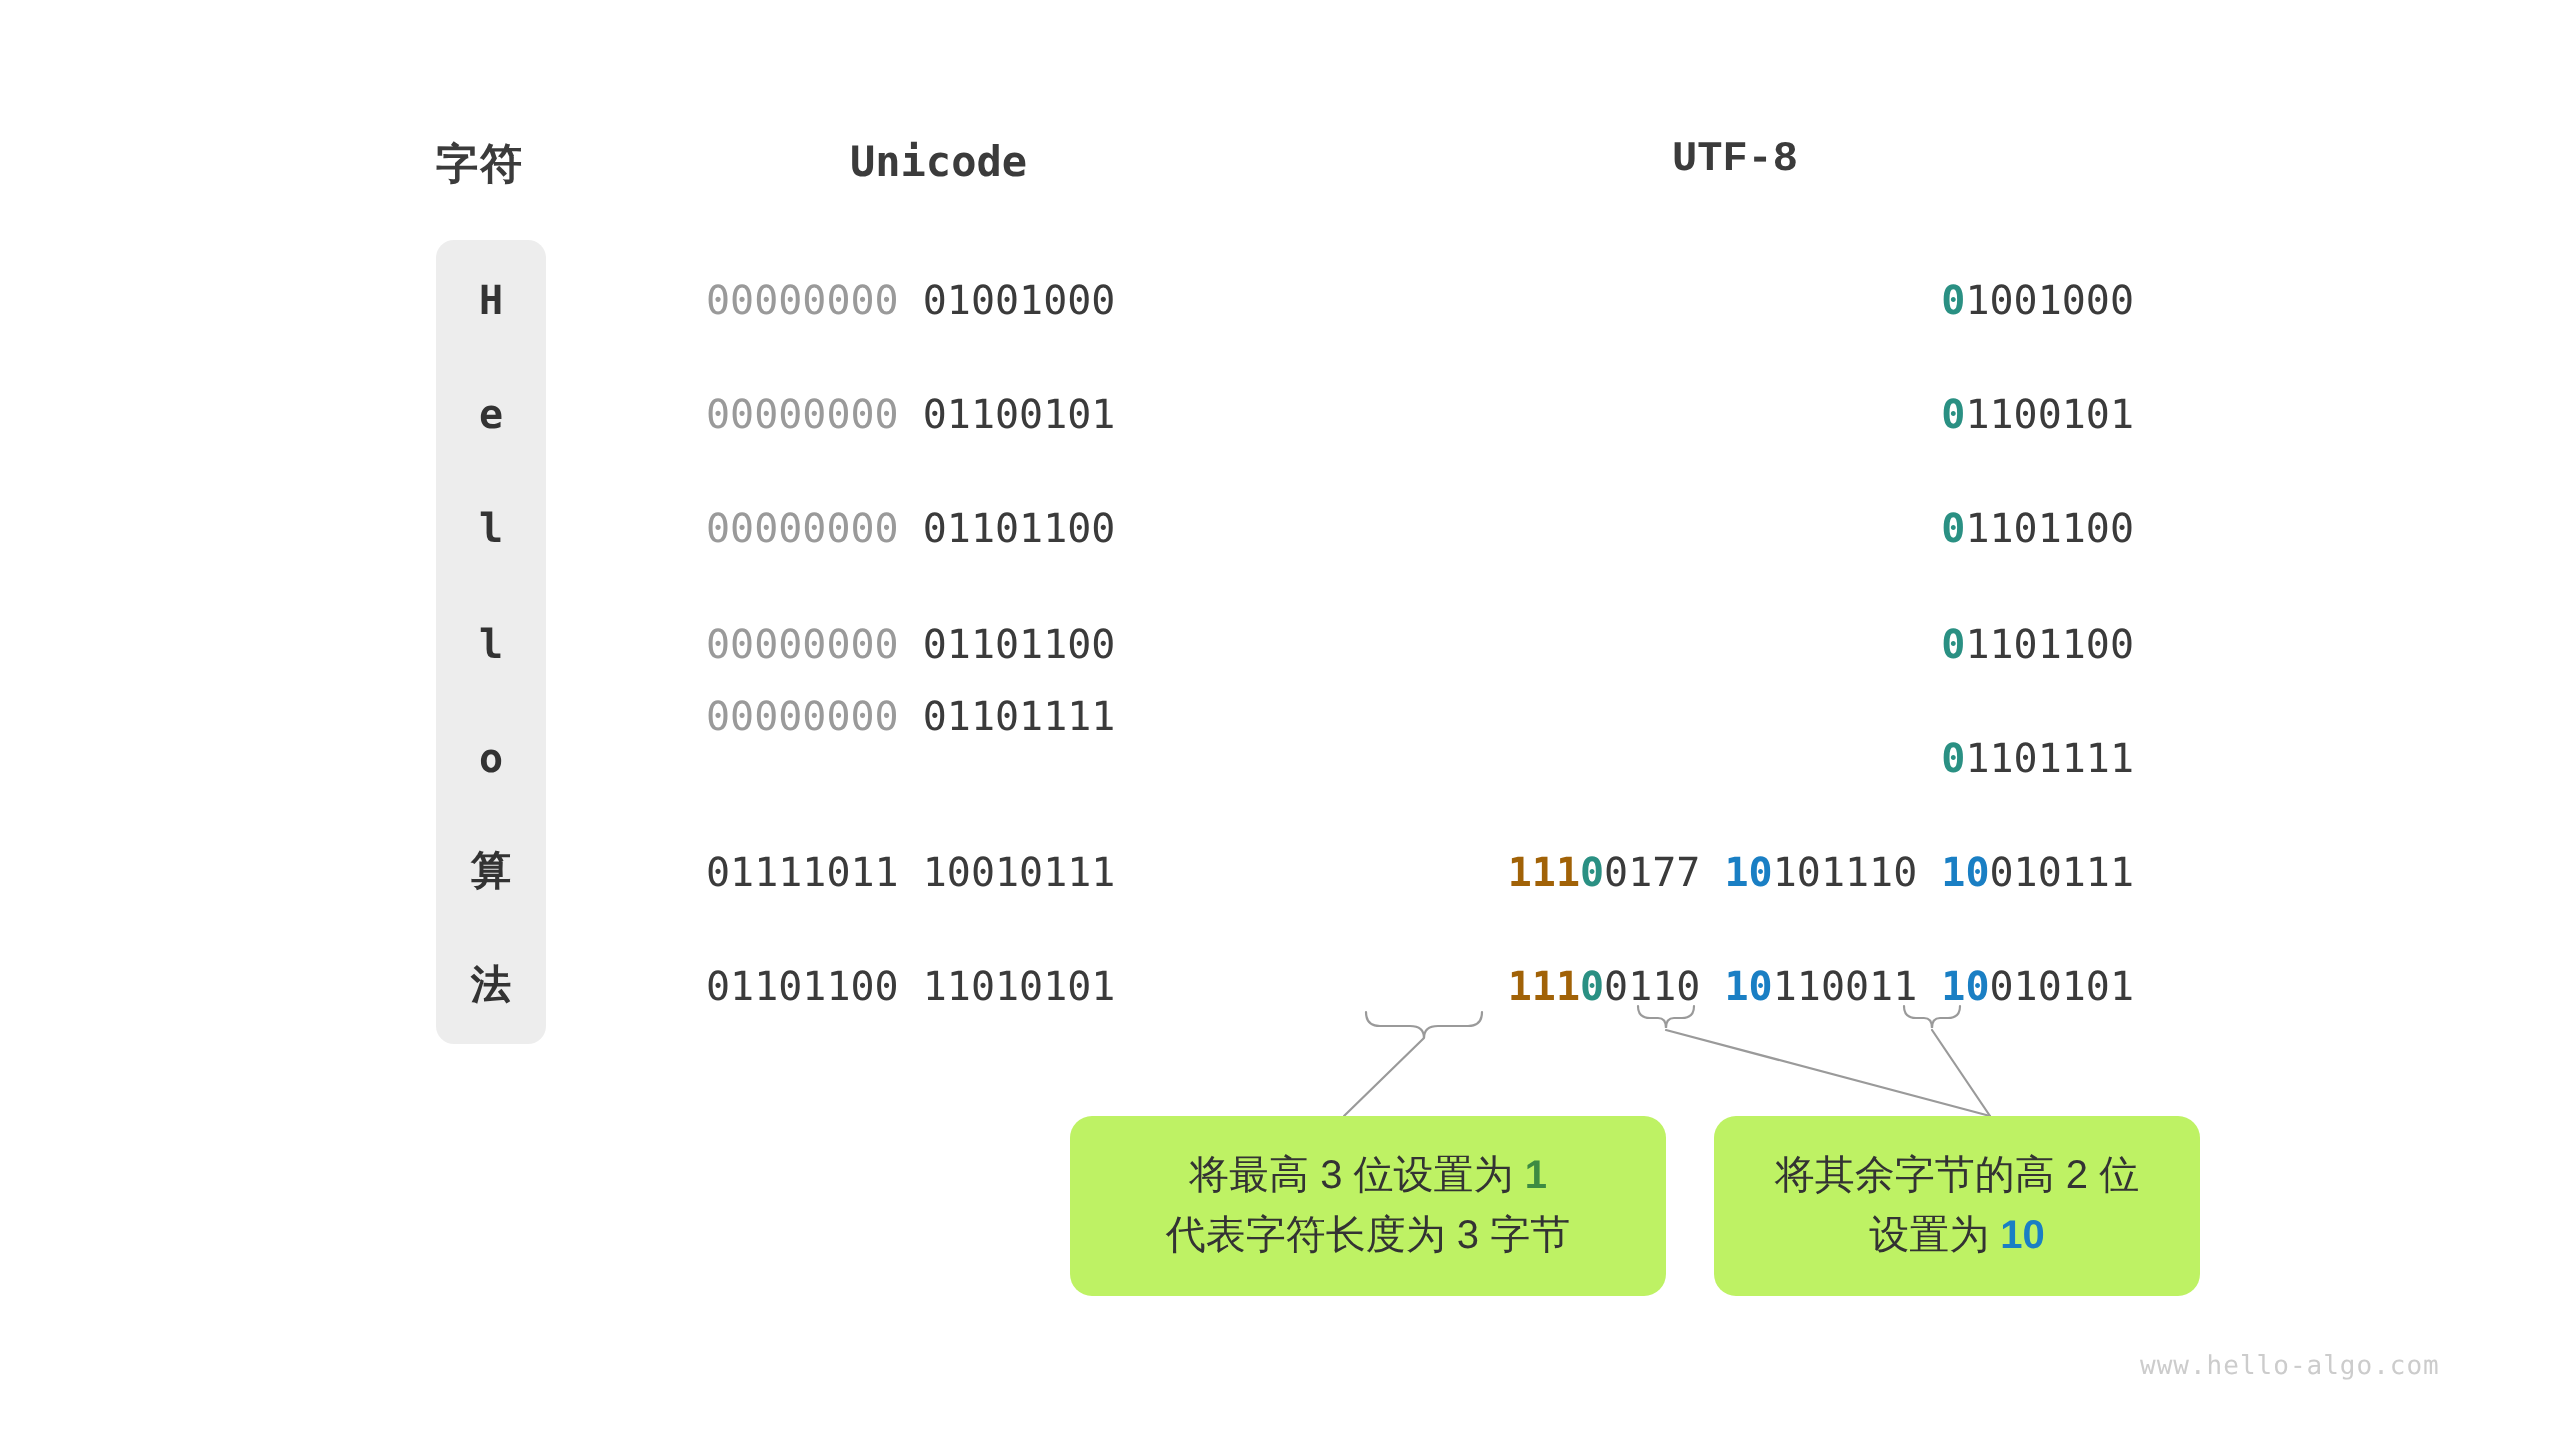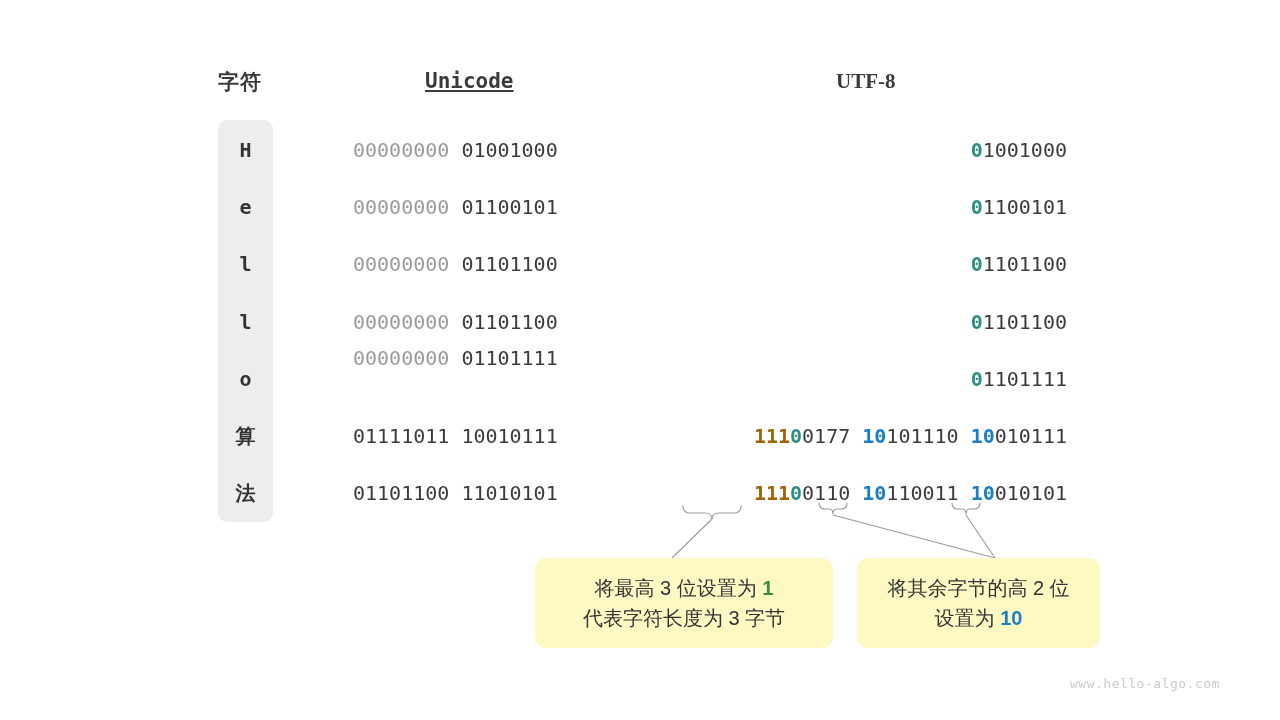--- a/index.html
+++ b/index.html
@@ -33,26 +33,25 @@
     left: 218px;
     top: 68px;
     font-family: "Liberation Sans", sans-serif;
     letter-spacing: 1px;
   }
   #hdr-unicode {
     left: 425px;
     top: 69px;
     font-family: "DejaVu Sans Mono", monospace;
     letter-spacing: 0px;
-    text-decoration: underline;
   }
   #hdr-utf8 {
     left: 836px;
     top: 69px;
-    font-family: Liberation Serif, serif;
+    font-family: Liberation Mono, monospace;
   }
 
   
   #char-pill {
     position: absolute;
     left: 218px;
     top: 120px;
     width: 55px;
     height: 402px;
     background: #ededed;
@@ -93,21 +92,21 @@
   }
   .g-dim  { color: #9a9a9a; margin-top: 47px; }
   .g-dark { color: #3b3b3b; }
   .g-teal { color: #2a9083; font-weight: bold; }
   .g-green{ color: #a16207; font-weight: bold; }
   .g-blue { color: #1a7fc4; font-weight: bold; }
 
   
   .note {
     position: absolute;
-    background: #fef9c3;
+    background: #bef264;
     border-radius: 11px;
     display: flex;
     flex-direction: column;
     align-items: center;
     justify-content: center;
     font-family: "Liberation Sans", sans-serif;
     font-size: 20px;
     color: #333333;
     line-height: 30px;
   }

